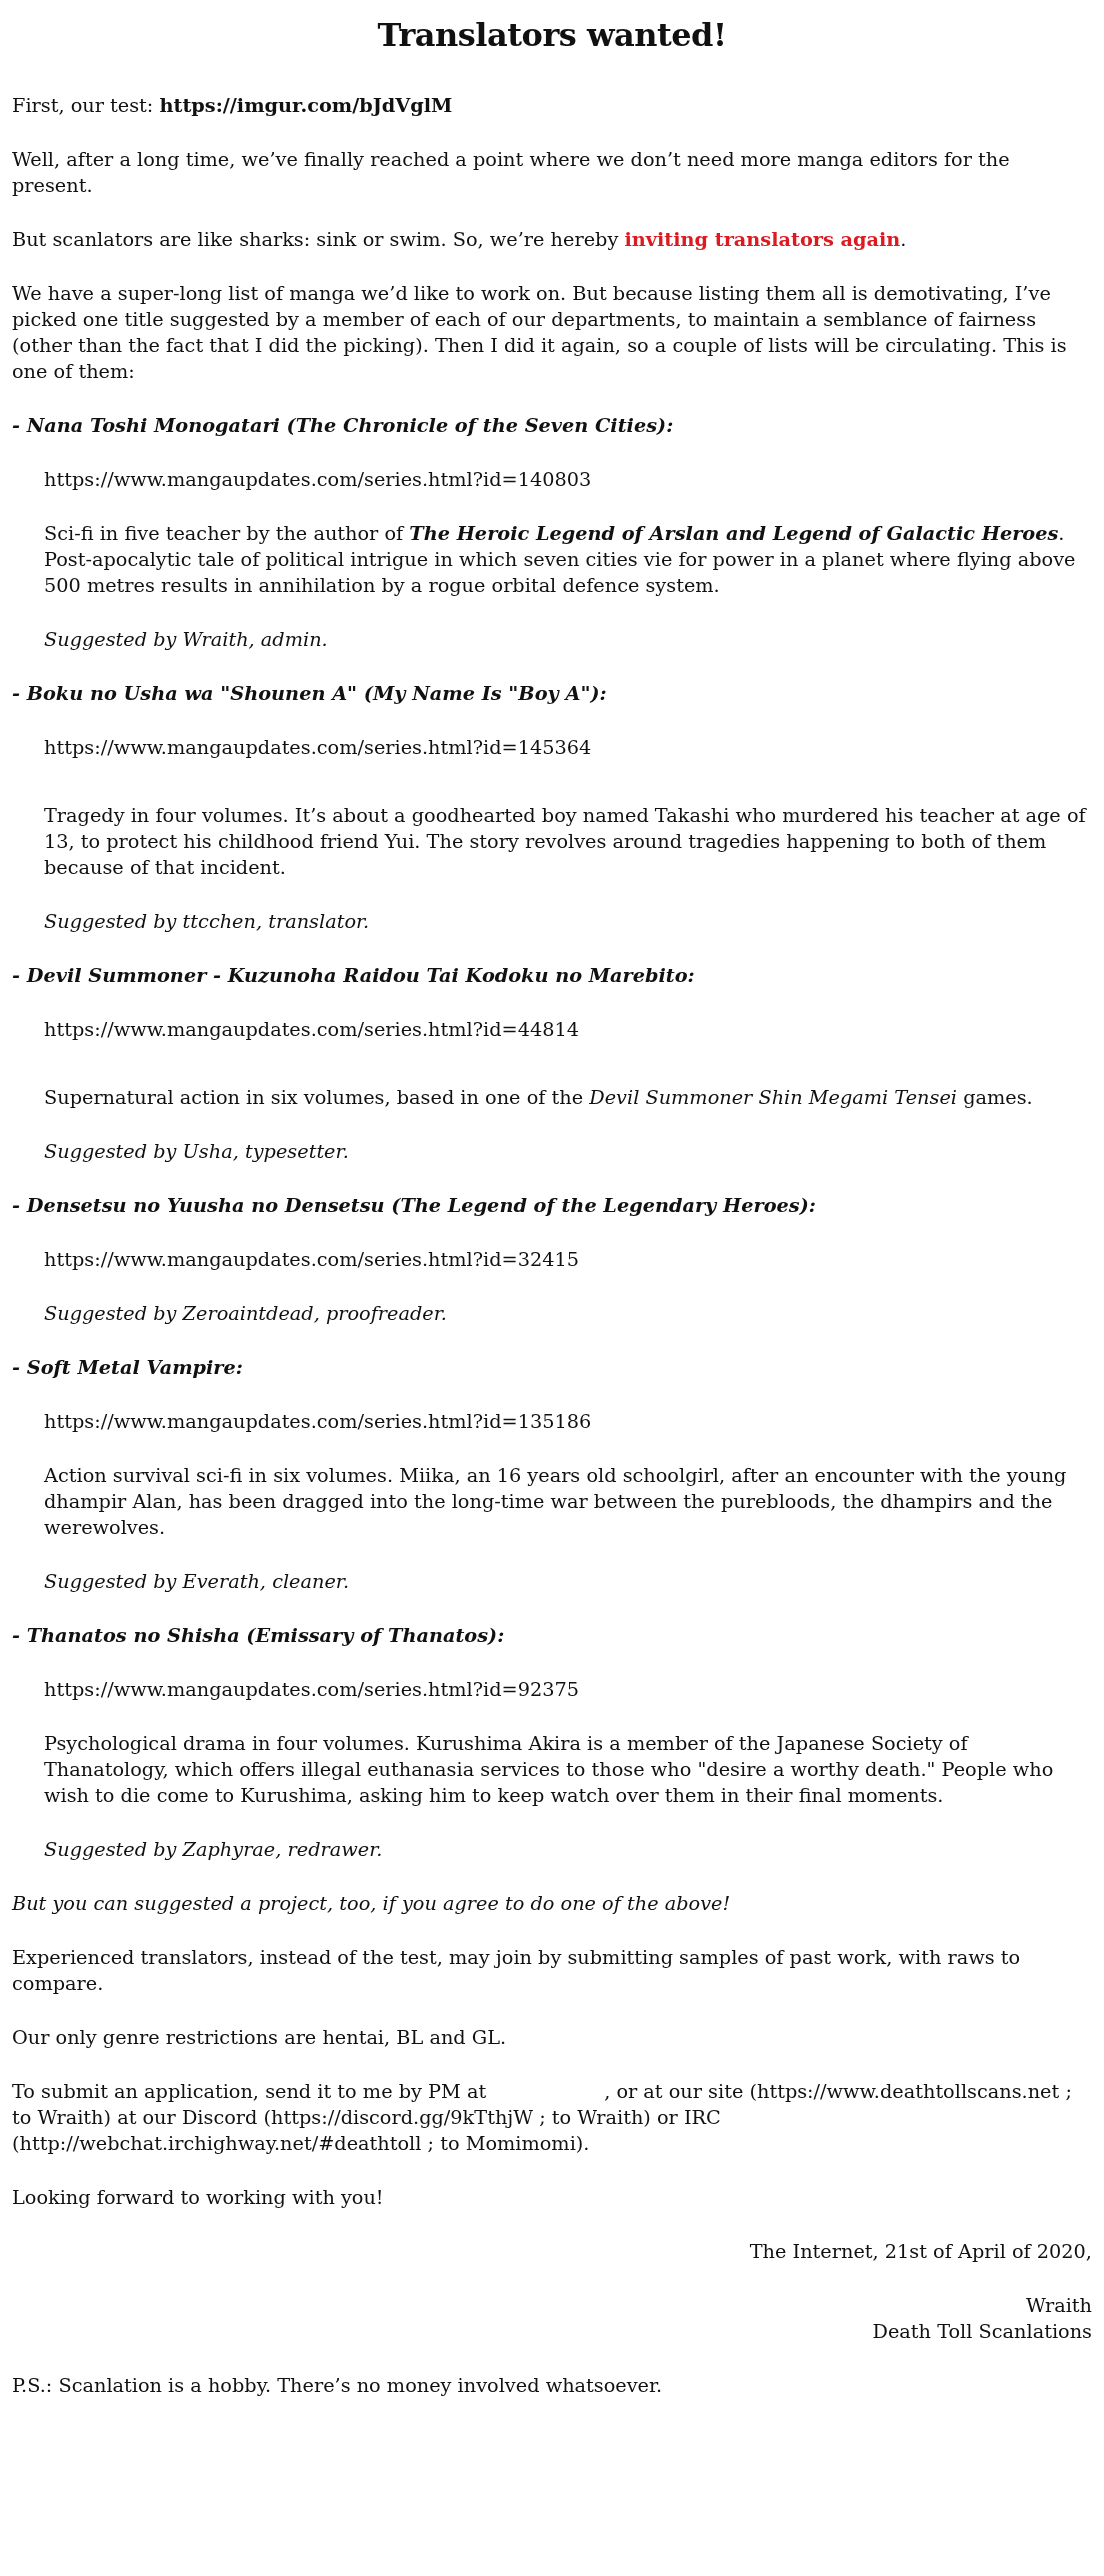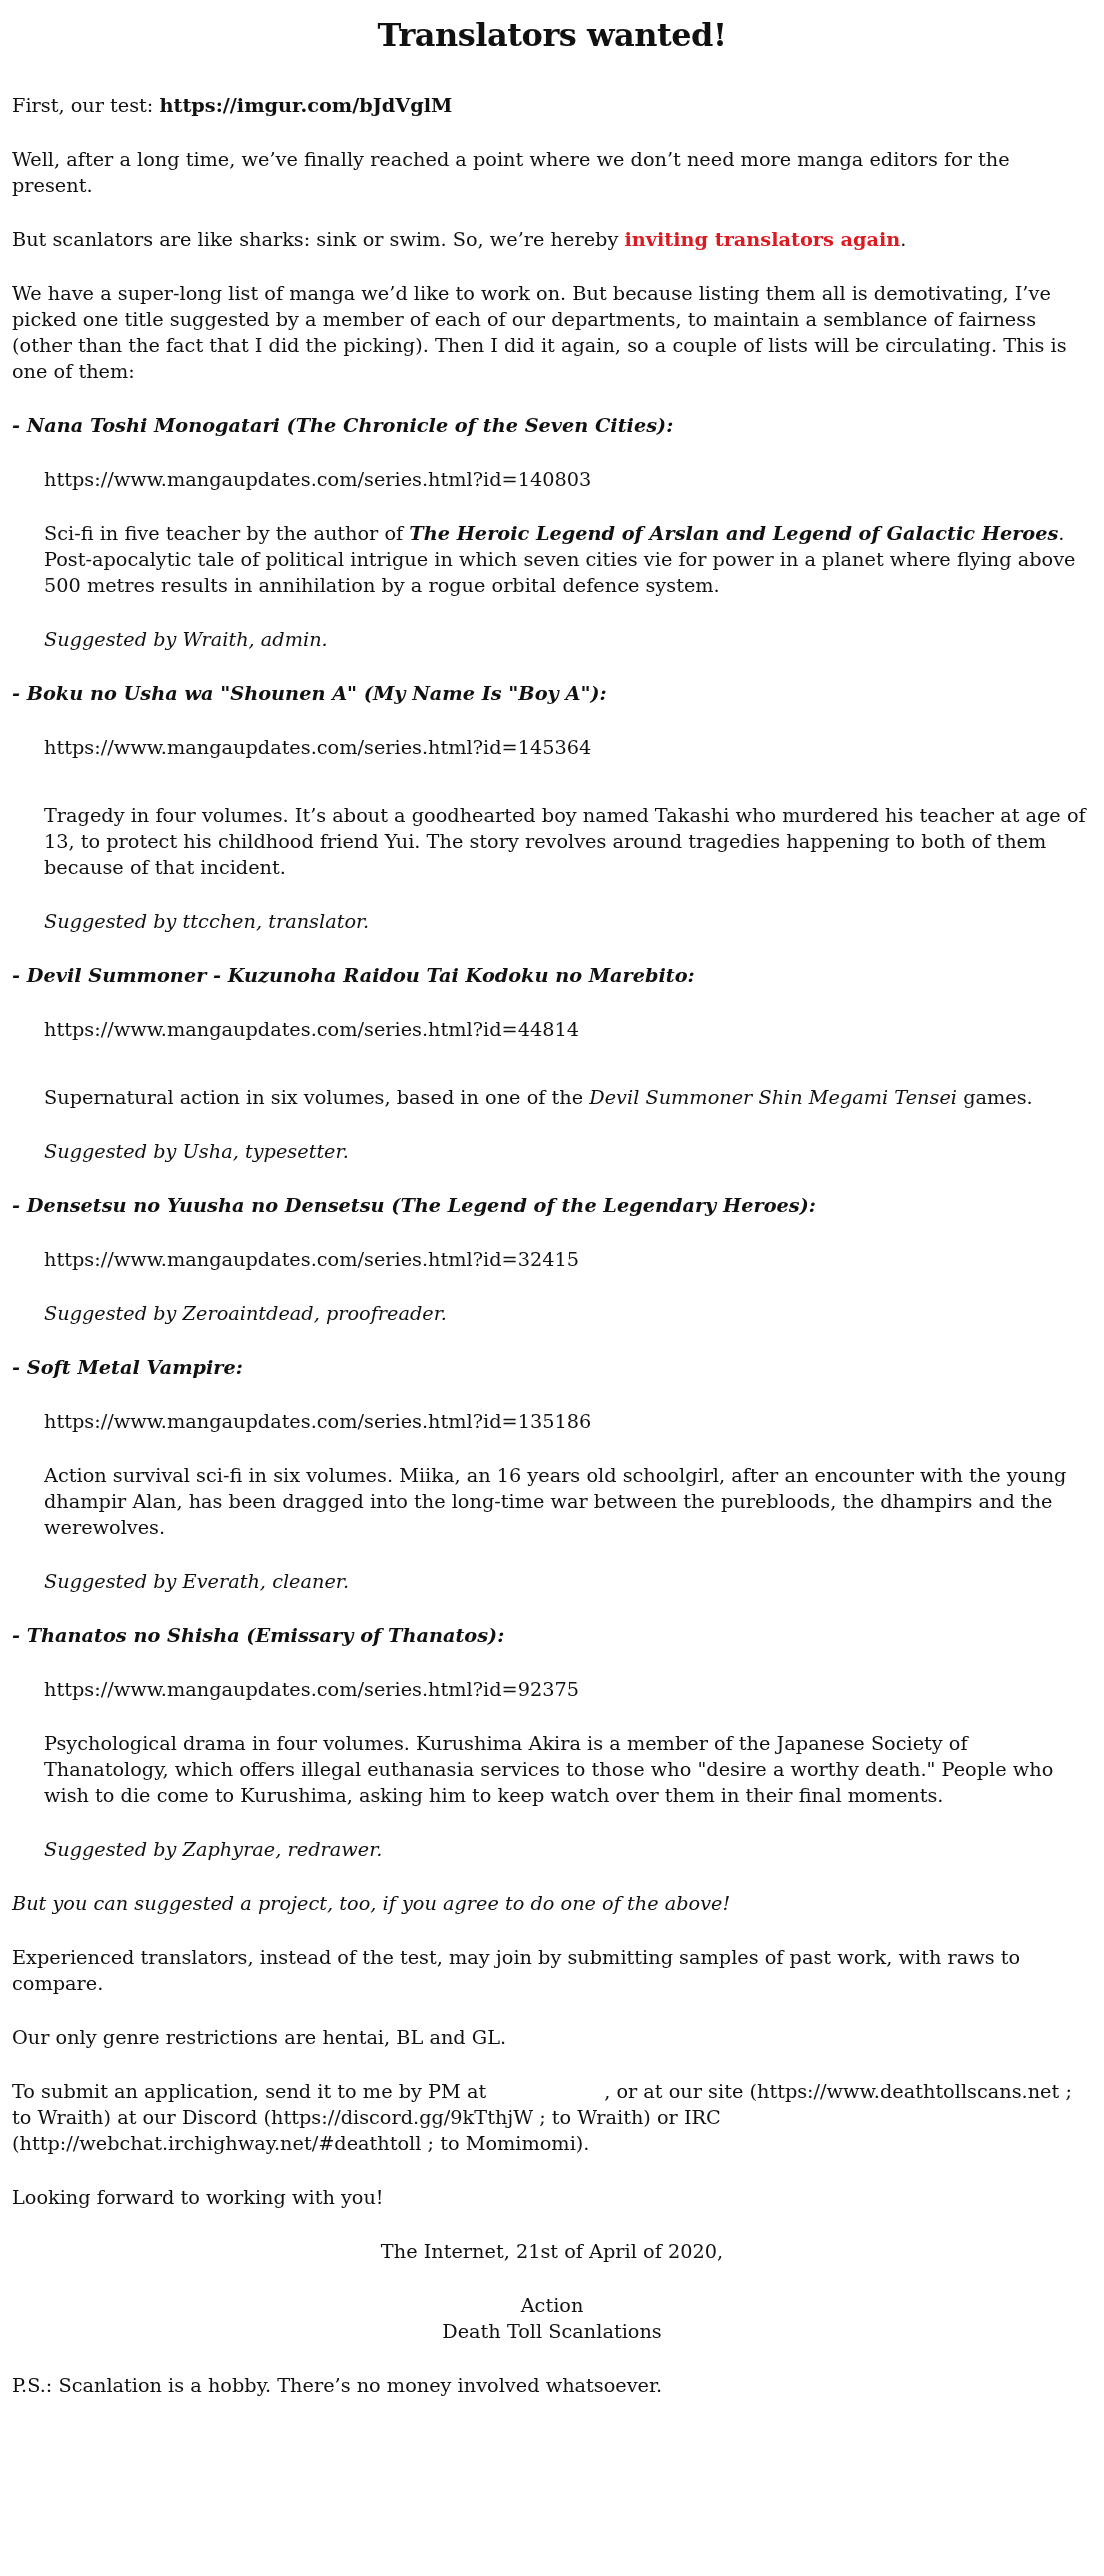--- a/index.html
+++ b/index.html
@@ -27,21 +27,21 @@
   .first-para { margin-top: 31px; }
   .indent { margin-left: 32px; }
   .extra-gap { margin-top: 42px; }
   .b { font-weight: bold; }
   .i { font-style: italic; }
   .bi { font-weight: bold; font-style: italic; }
   .red { color: #dd1a21; font-weight: bold; }
   .item-title { font-weight: bold; font-style: italic; }
   .suggested { font-style: italic; }
   .note { font-style: italic; }
-  .right { text-align: center; }
+  .right { text-align: right; }
   .breaky { overflow-wrap: break-word; word-wrap: break-word; }
   .gap-blank {
     display: inline-block;
     width: 118px;
     height: 0.9px;
   }
 </style>
 </head>
 <body>
 
@@ -104,20 +104,20 @@
 
   <p class="para">Our only genre restrictions are hentai, BL and GL.</p>
 
   <p class="para breaky"><span>To submit an application, send it to me by PM at</span><span class="gap-blank"></span><span>, or at our site (https://www.deathtollscans.net ; to Wraith) at our Discord (https://discord.gg/9kTthjW ; to Wraith) or IRC (http://webchat.irchighway.net/#deathtoll ; to Momimomi).</span></p>
 
   <p class="para">Looking forward to working with you!</p>
 
   <p class="para right">The Internet, 21st of April of 2020,</p>
 
   <p class="para right">
-    <span>Action</span><br>
+    <span>Wraith</span><br>
     <span>Death Toll Scanlations</span>
   </p>
 
   <p class="para">P.S.: Scanlation is a hobby. There’s no money involved whatsoever.</p>
 
 </div>
 
 
 </body></html>

